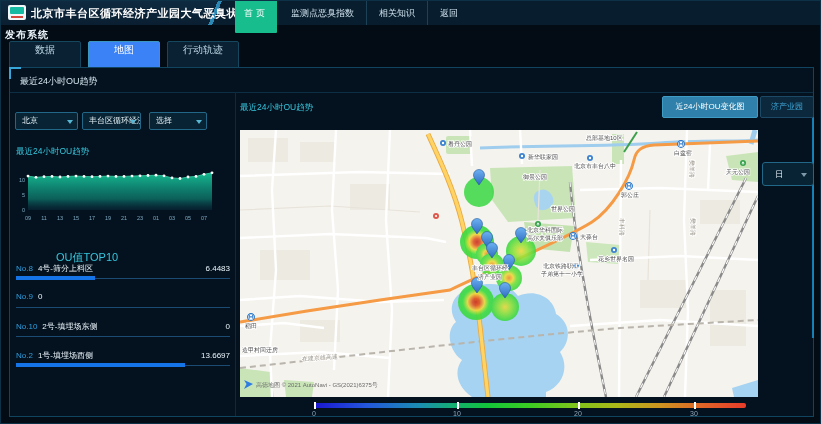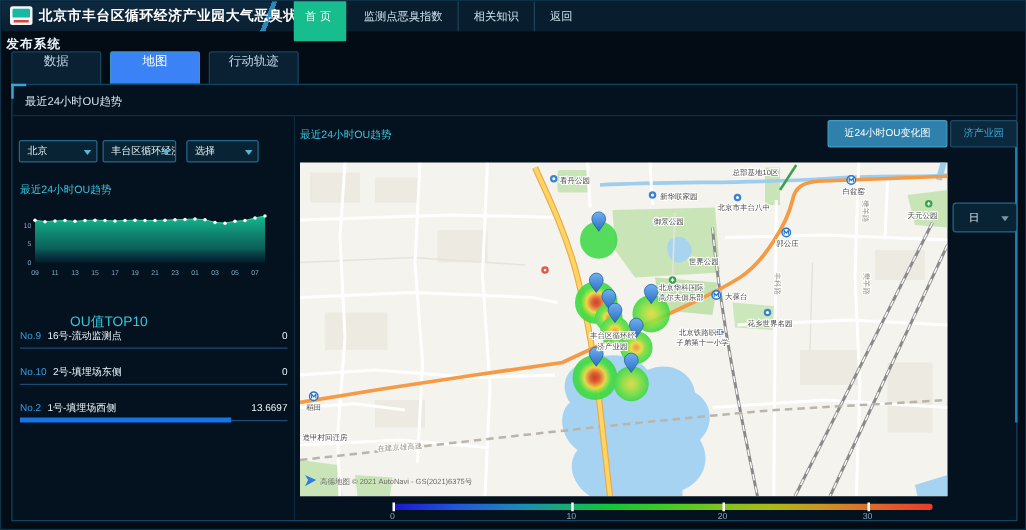--- a/index.html
+++ b/index.html
@@ -164,22 +164,30 @@
         <text class="cxt" x="144.0" y="60" text-anchor="middle">01</text>
         <text class="cxt" x="160.0" y="60" text-anchor="middle">03</text>
         <text class="cxt" x="176.0" y="60" text-anchor="middle">05</text>
         <text class="cxt" x="192.0" y="60" text-anchor="middle">07</text>
       </svg>
 
     <div class="cy-label" style="left:18px;top:182px;font-size:11px;margin-left:28px;">OU值TOP10</div>
     <div class="toplist">
       <div class="li">
         <div class="row1">
+            <span class="rk">No.8</span>
+            <span class="nm">4号-筛分上料区</span>
+            <span class="vl">6.4483</span>
+          </div>
+        <div class="track"></div>
+          <div class="bar" style="width: 37%;"></div>
+      </div>
+      <div class="li">
+        <div class="row1">
             <span class="rk">No.9</span>
-            <span class="nm">16号-流动监测点</span>
             <span class="vl">0</span>
           </div>
         <div class="track"></div>
           <div class="bar" style="width: 0%;"></div>
       </div>
       <div class="li">
         <div class="row1">
             <span class="rk">No.10</span>
             <span class="nm">2号-填埋场东侧</span>
             <span class="vl">0</span>

